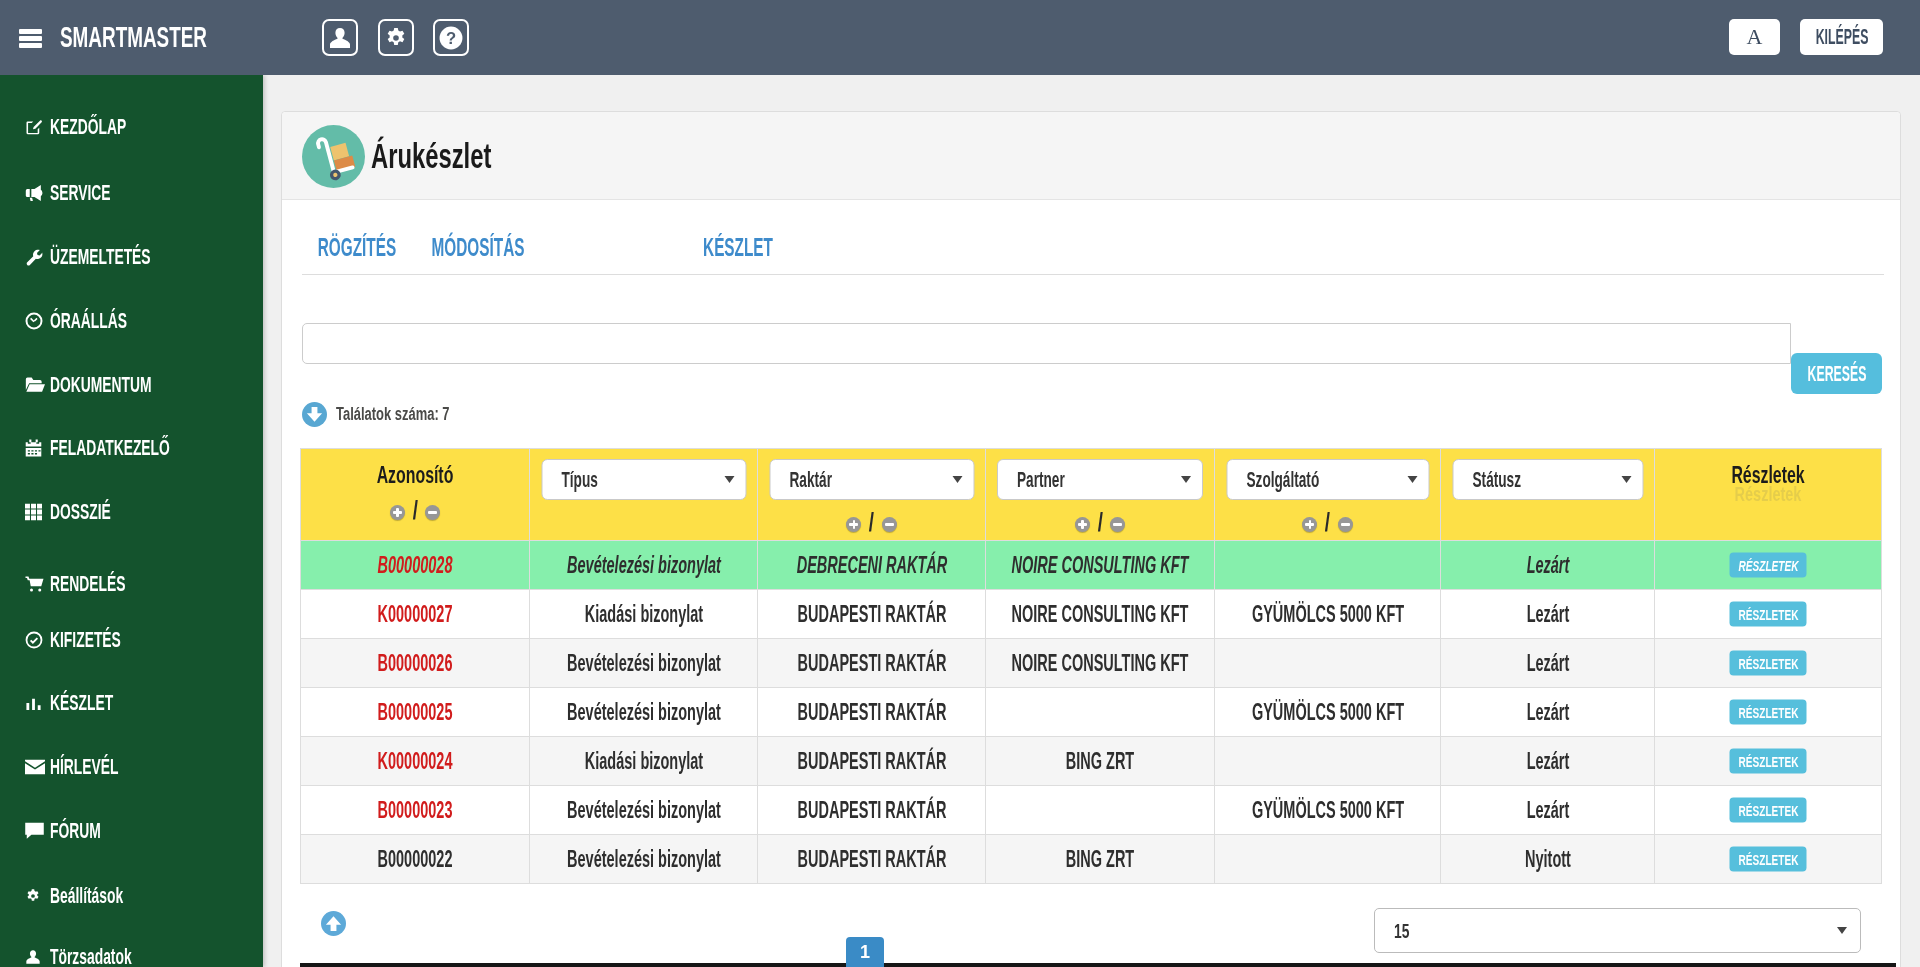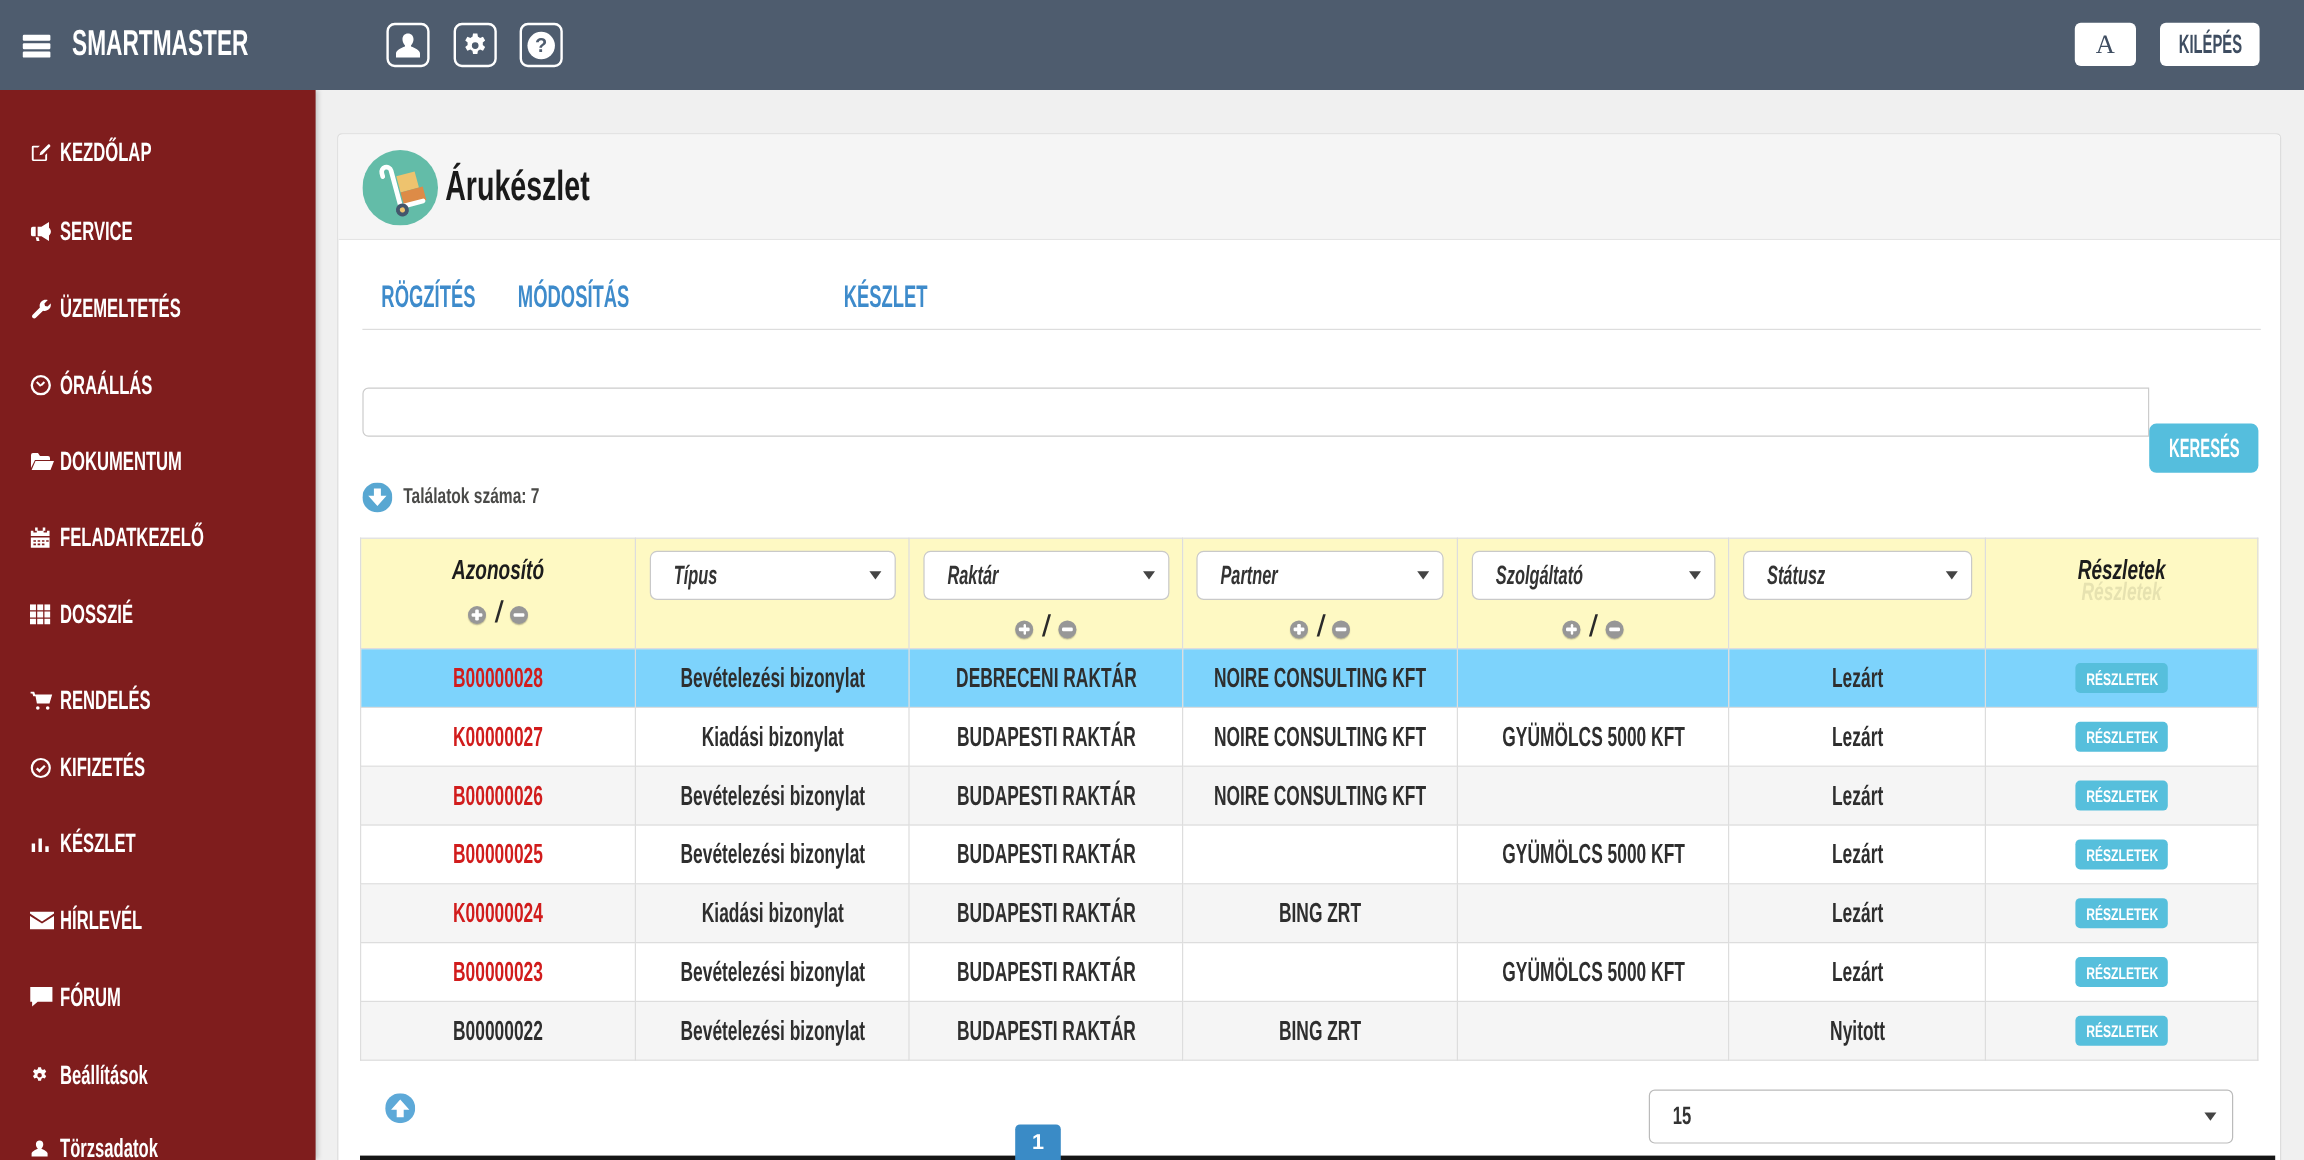--- a/index.html
+++ b/index.html
@@ -10,21 +10,21 @@
 .lt { position:absolute; white-space:nowrap; font-weight:bold; transform:scaleX(.65); transform-origin:left center; }
 
 
 #topbar { position:absolute; left:0; top:0; width:1920px; height:75px; background:#4e5c6e; z-index:50; }
 .burger span { position:absolute; left:19px; width:23px; height:5px; background:#fff; border-radius:1px; }
 .tbtn { position:absolute; top:19px; width:36px; height:37px; border:2px solid #fff; border-radius:7px; }
 .tbtn svg { position:absolute; left:50%; top:50%; transform:translate(-50%,-50%); }
 .wbtn { position:absolute; top:19px; height:36px; background:#fff; border-radius:5px; color:#3e4d61; }
 
 
-#sidebar { position:absolute; left:0; top:75px; width:263px; height:892px; background:#7f1d1d; z-index:40; box-shadow:2px 0 4px rgba(0,0,0,.18); }
+#sidebar { position:absolute; left:0; top:75px; width:263px; height:892px; background:#14532d; z-index:40; box-shadow:2px 0 4px rgba(0,0,0,.18); }
 .mi { position:absolute; left:0; width:263px; height:64px; color:#fff; }
 .mi svg { position:absolute; left:25px; top:50%; transform:translateY(-50%); }
 .mi .t { position:absolute; left:50px; top:50%; white-space:nowrap; font-size:22px; font-weight:bold; transform:translateY(-50%) scaleX(.63); transform-origin:left center; }
 
 
 #card { position:absolute; left:281px; top:111px; width:1620px; height:900px; background:#fff; border:1px solid #ddd; border-radius:4px 4px 0 0; }
 #chead { position:absolute; left:0; top:0; width:1618px; height:88px; background:#f5f5f5; border-bottom:1px solid #e4e4e4; border-radius:4px 4px 0 0; }
 
 
 .tab { position:absolute; top:106px; width:0; height:57px; font-size:26px; color:#3e8bcb; }
@@ -35,21 +35,21 @@
 #searchbox { position:absolute; left:20px; top:211px; width:1489px; height:41px; border:1px solid #ccc; border-radius:5px 0 0 5px; background:#fff; }
 #searchbtn { position:absolute; left:1509px; top:211px; width:91px; height:41px; background:#55bedd; border-radius:6px; color:#fff; font-size:22px;margin-top:30px; }
 
 
 #hits { position:absolute; left:54px; top:290px; height:24px; font-size:18px; color:#4a4a48; }
 
 
 table { border-collapse:collapse; table-layout:fixed; }
 #tbl { position:absolute; left:18px; top:336px; width:1582px; }
 #tbl td { border:1px solid #ddd; padding:0; vertical-align:top; }
-#tbl .hr td { background:#fef9c3; height:92px;font-style:italic; }
+#tbl .hr td { background:#fde047; height:92px; }
 .cc { position:relative; width:100%; height:48px; font-size:23px; color:#2e2e2e; }
 .hc { position:relative; width:100%; height:91px; }
 .rid { color:#d11c1c; }
 .sel { position:absolute; left:50%; top:10px; transform:translateX(-50%); height:41px; background:#fff; border:1px solid #c9c9c9; border-radius:6px; }
 .sel .lt { left:19px; top:50%; font-size:22px; color:#333; transform:translateY(-50%) scaleX(.62); }
 .sel .ar { position:absolute; right:11px; top:16px; width:0; height:0; border-left:5px solid transparent; border-right:5px solid transparent; border-top:7px solid #444; }
 .pmrow { position:absolute; left:0; width:100%; text-align:center; height:20px; }
 .pm { display:inline-block; vertical-align:middle; width:15px; height:15px; border-radius:50%; background:#979797; position:relative; box-shadow:0 1px 1px rgba(0,0,0,.25); }
 .pm i { position:absolute; left:3px; top:6.5px; width:9px; height:2.5px; background:#fff; border-radius:1px; }
 .pm.pl b { position:absolute; left:6.5px; top:3px; width:2.5px; height:9px; background:#fff; border-radius:1px; }
@@ -286,21 +286,21 @@
               </div>
             </div>
           </td>
       <td>
             <div class="hc">
               <span class="ct" style="top:26px; font-size:23px; color:#1c1c1c; transform:translate(-50%,-50%) scaleX(.69);">Részletek</span>
               <span class="ct" style="top:45px; font-size:21px; color:rgba(120,120,95,.18); transform:translate(-50%,-50%) scaleX(.69);">Részletek</span>
             </div>
           </td>
     </tr>
-    <tr style="background:#7dd3fc;">
+    <tr style="background:#86efac;font-style:italic;">
       <td>
             <div class="cc">
               <span class="ct rid">B00000028</span>
             </div>
           </td>
       <td>
             <div class="cc">
               <span class="ct">Bevételezési bizonylat</span>
             </div>
           </td>

